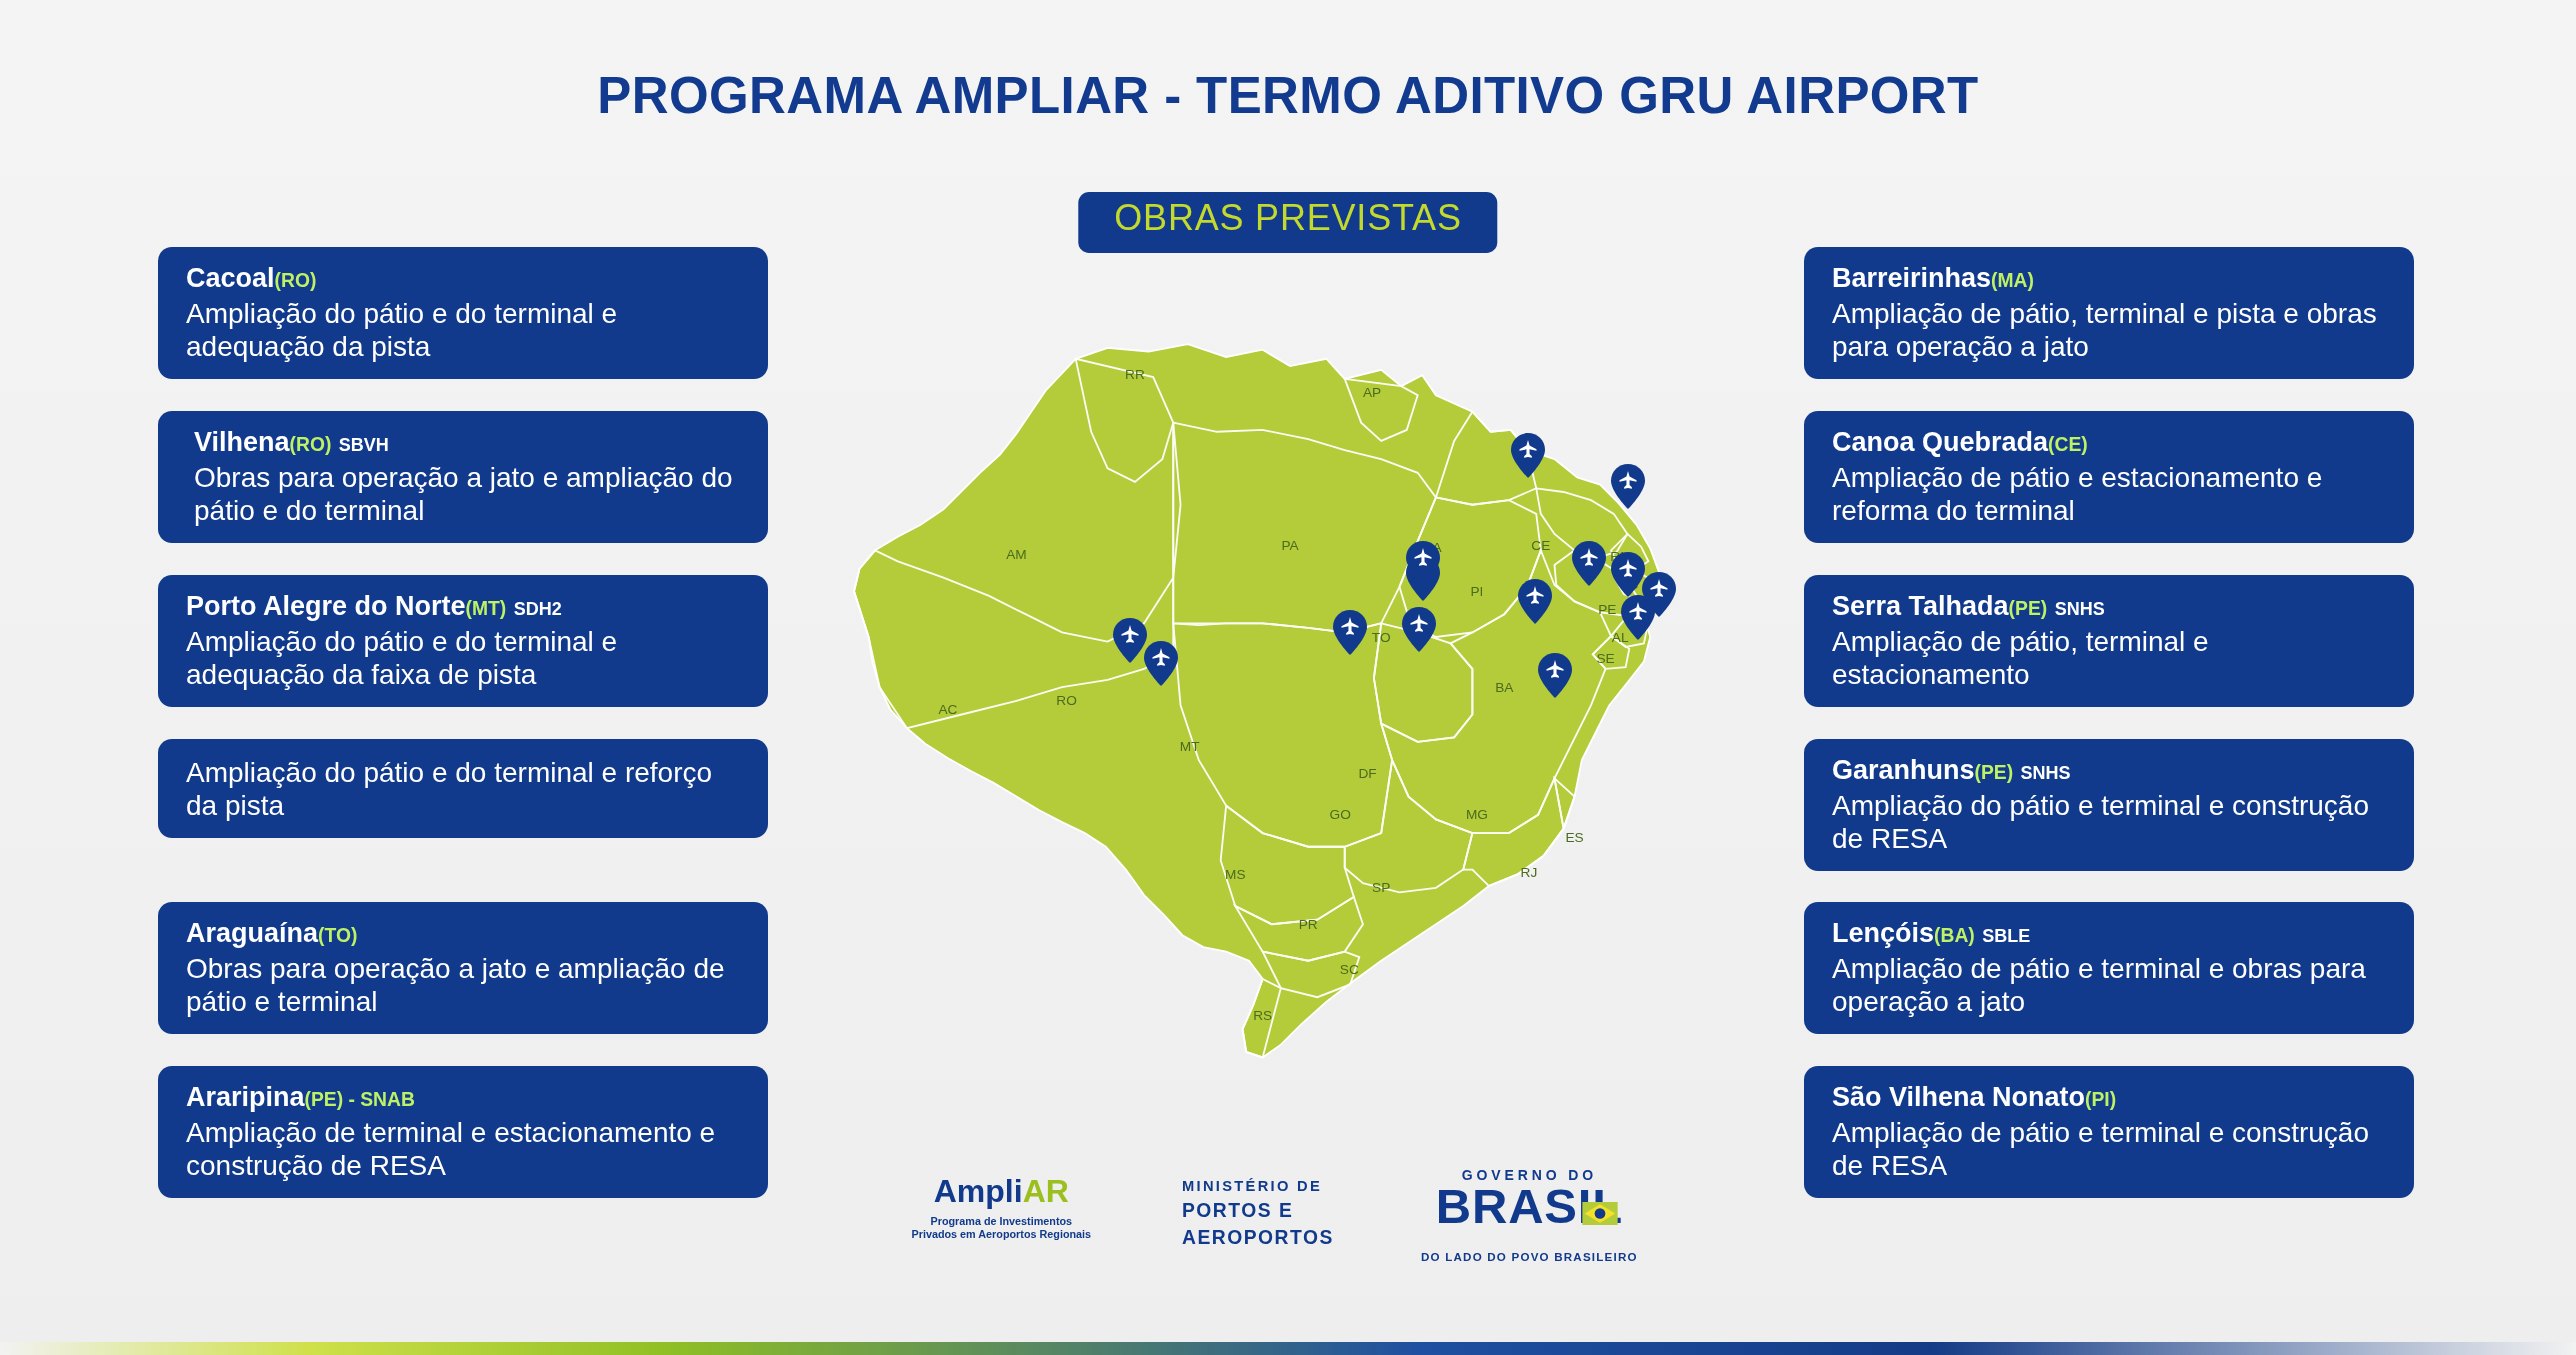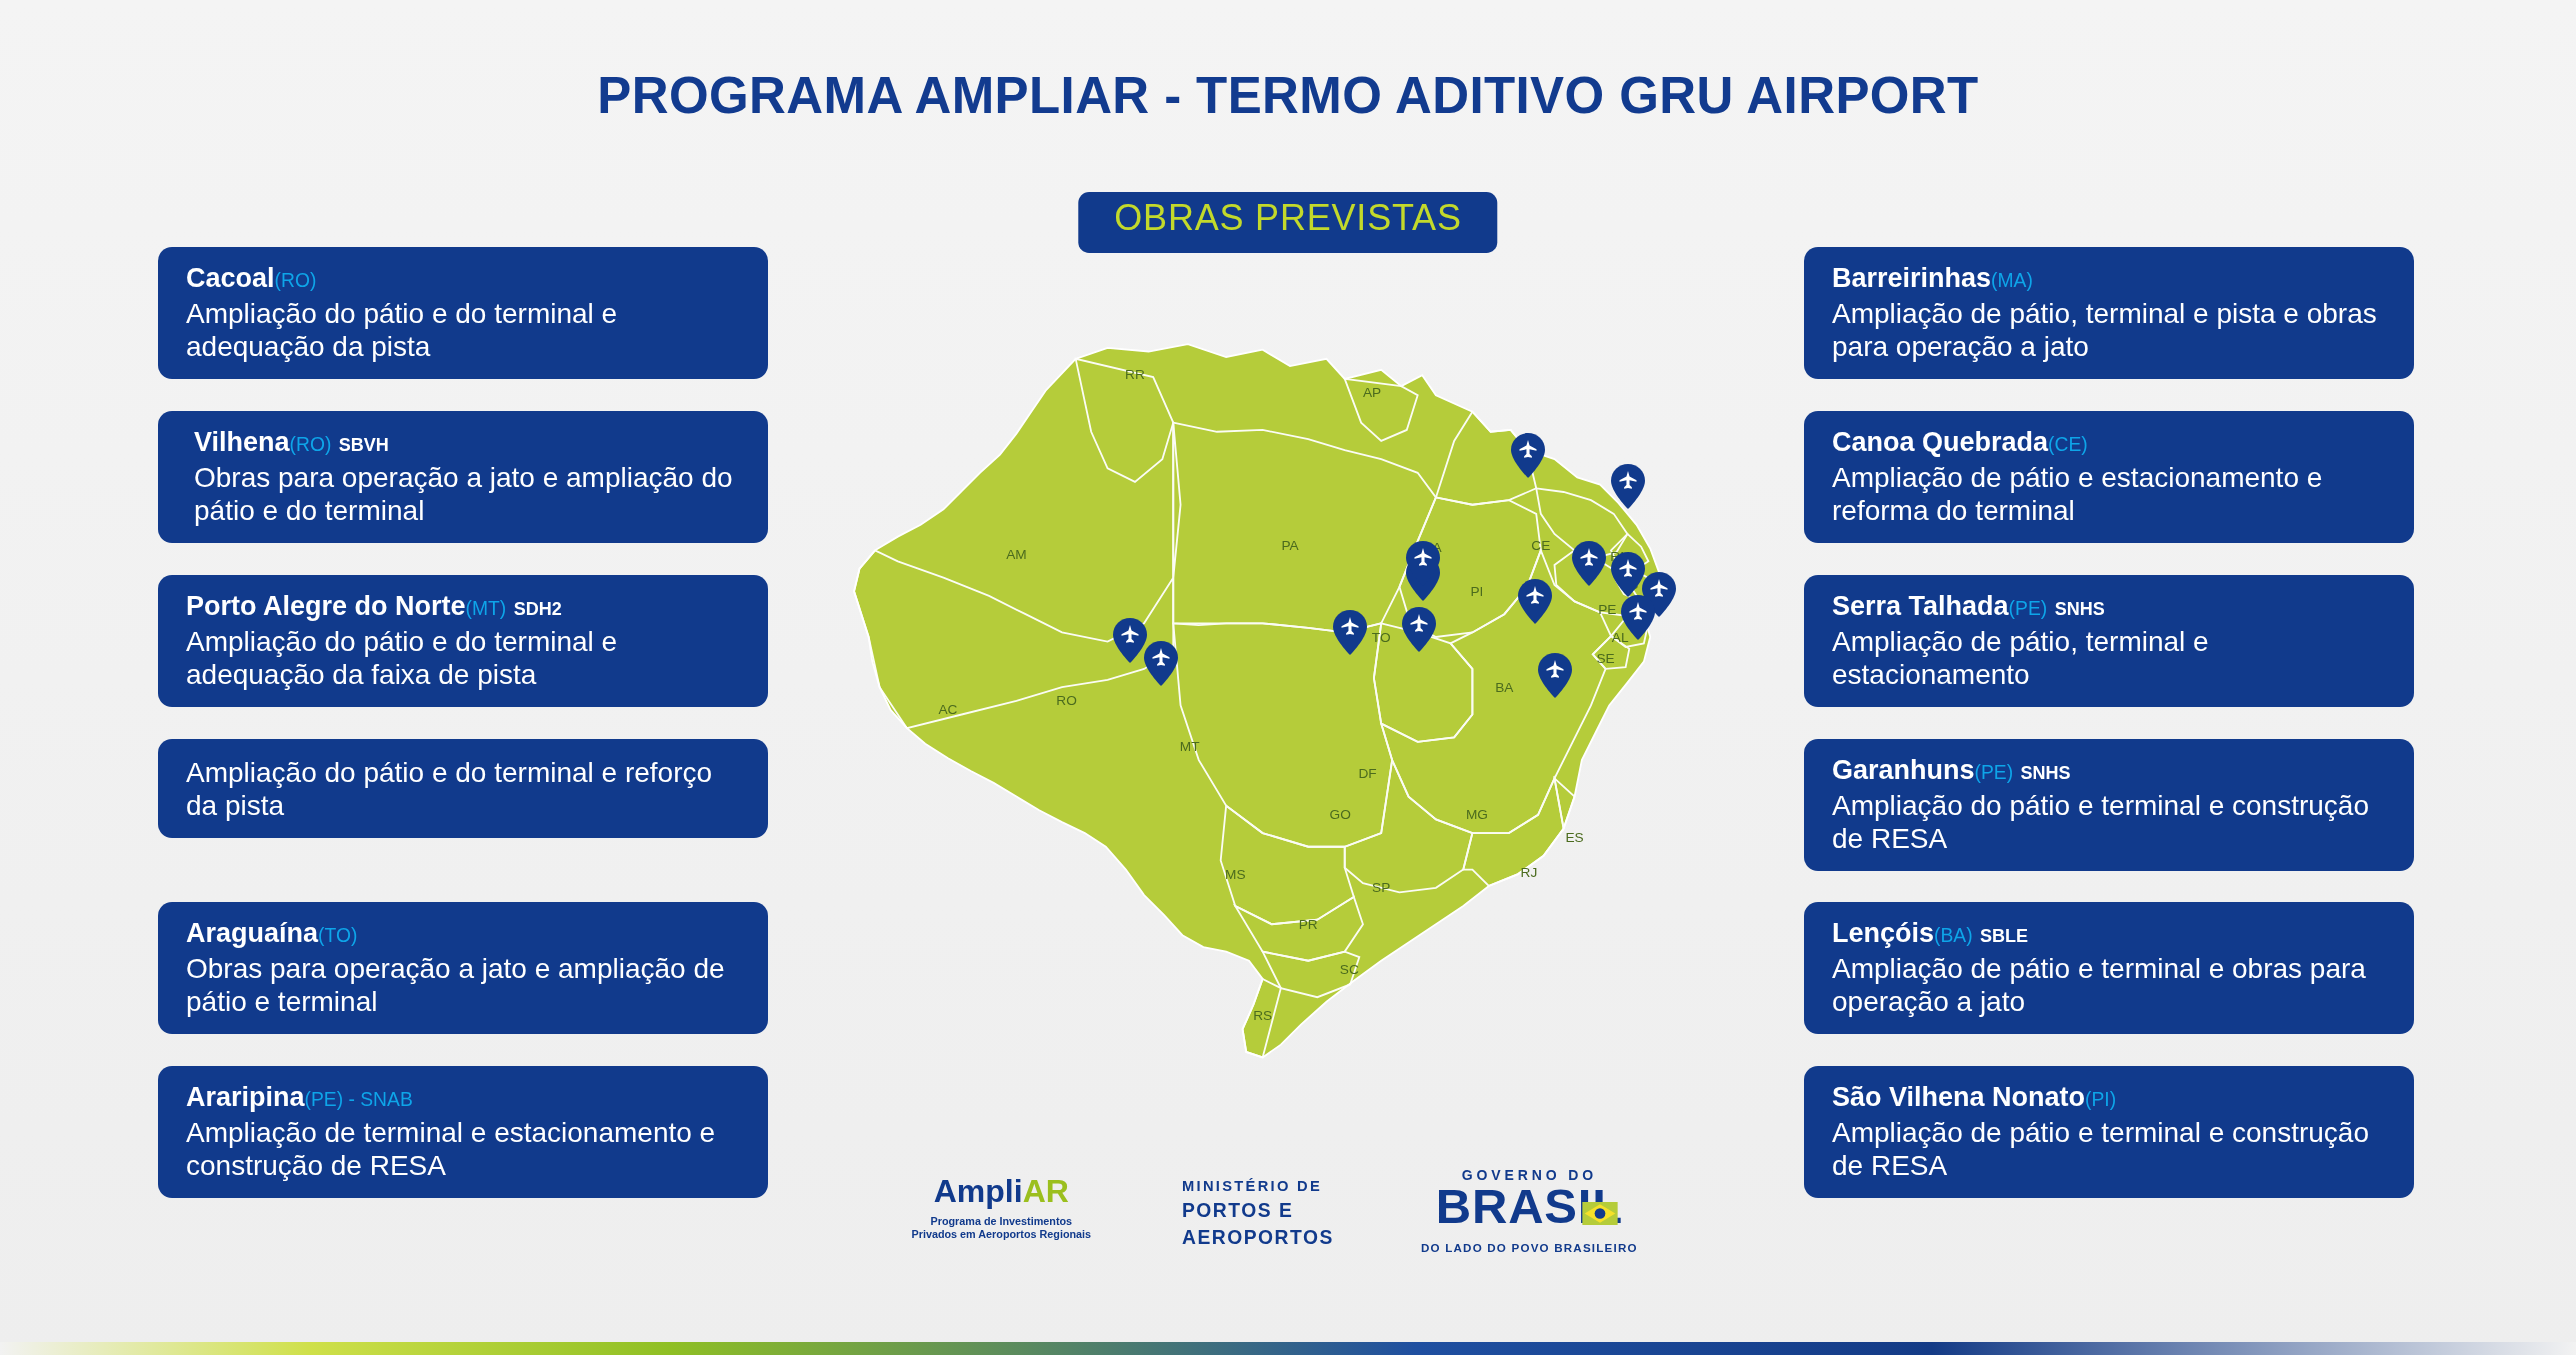--- a/index.html
+++ b/index.html
@@ -61,22 +61,22 @@
   .card.right { left: 1804px; }
   .card-title {
     font-size: 27px;
     font-weight: bold;
     line-height: 1.06;
     margin: 0 0 4.6px 0;
     white-space: nowrap;
   }
   .card-title .state {
     font-size: 19.3px;
-    font-weight: normal;
-    color: #0ea5e9;
+    font-weight: bold;
+    color: #bef264;
     margin-top: 40px;
   }
   .card-title .code {
     font-size: 18px;
     font-weight: bold;
     color: #ffffff;
   }
   .card-desc {
     font-size: 28px;
     line-height: 1.18;
@@ -150,21 +150,21 @@
   }
   .logo-gov .g1 { font-size: 14px; font-weight: bold; letter-spacing: 3.9px; }
   .logo-gov .g2 {
     font-size: 49px;
     font-weight: bold;
     letter-spacing: 0.8px;
     line-height: 0.95;
     position: relative;
     display: inline-block;
   }
-  .logo-gov .g3 { font-size: 11.6px; font-weight: bold; letter-spacing: 1.2px; margin-top: 11px; }
+  .logo-gov .g3 { font-size: 11.6px; font-weight: bold; letter-spacing: 1.2px; margin-top: 20px; }
   .gov-flag {
     position: absolute;
     right: 4.6px;
     bottom: 4.6px;
     width: 36px;
     height: 23px;
   }
   
   .stripe {
     position: absolute;

